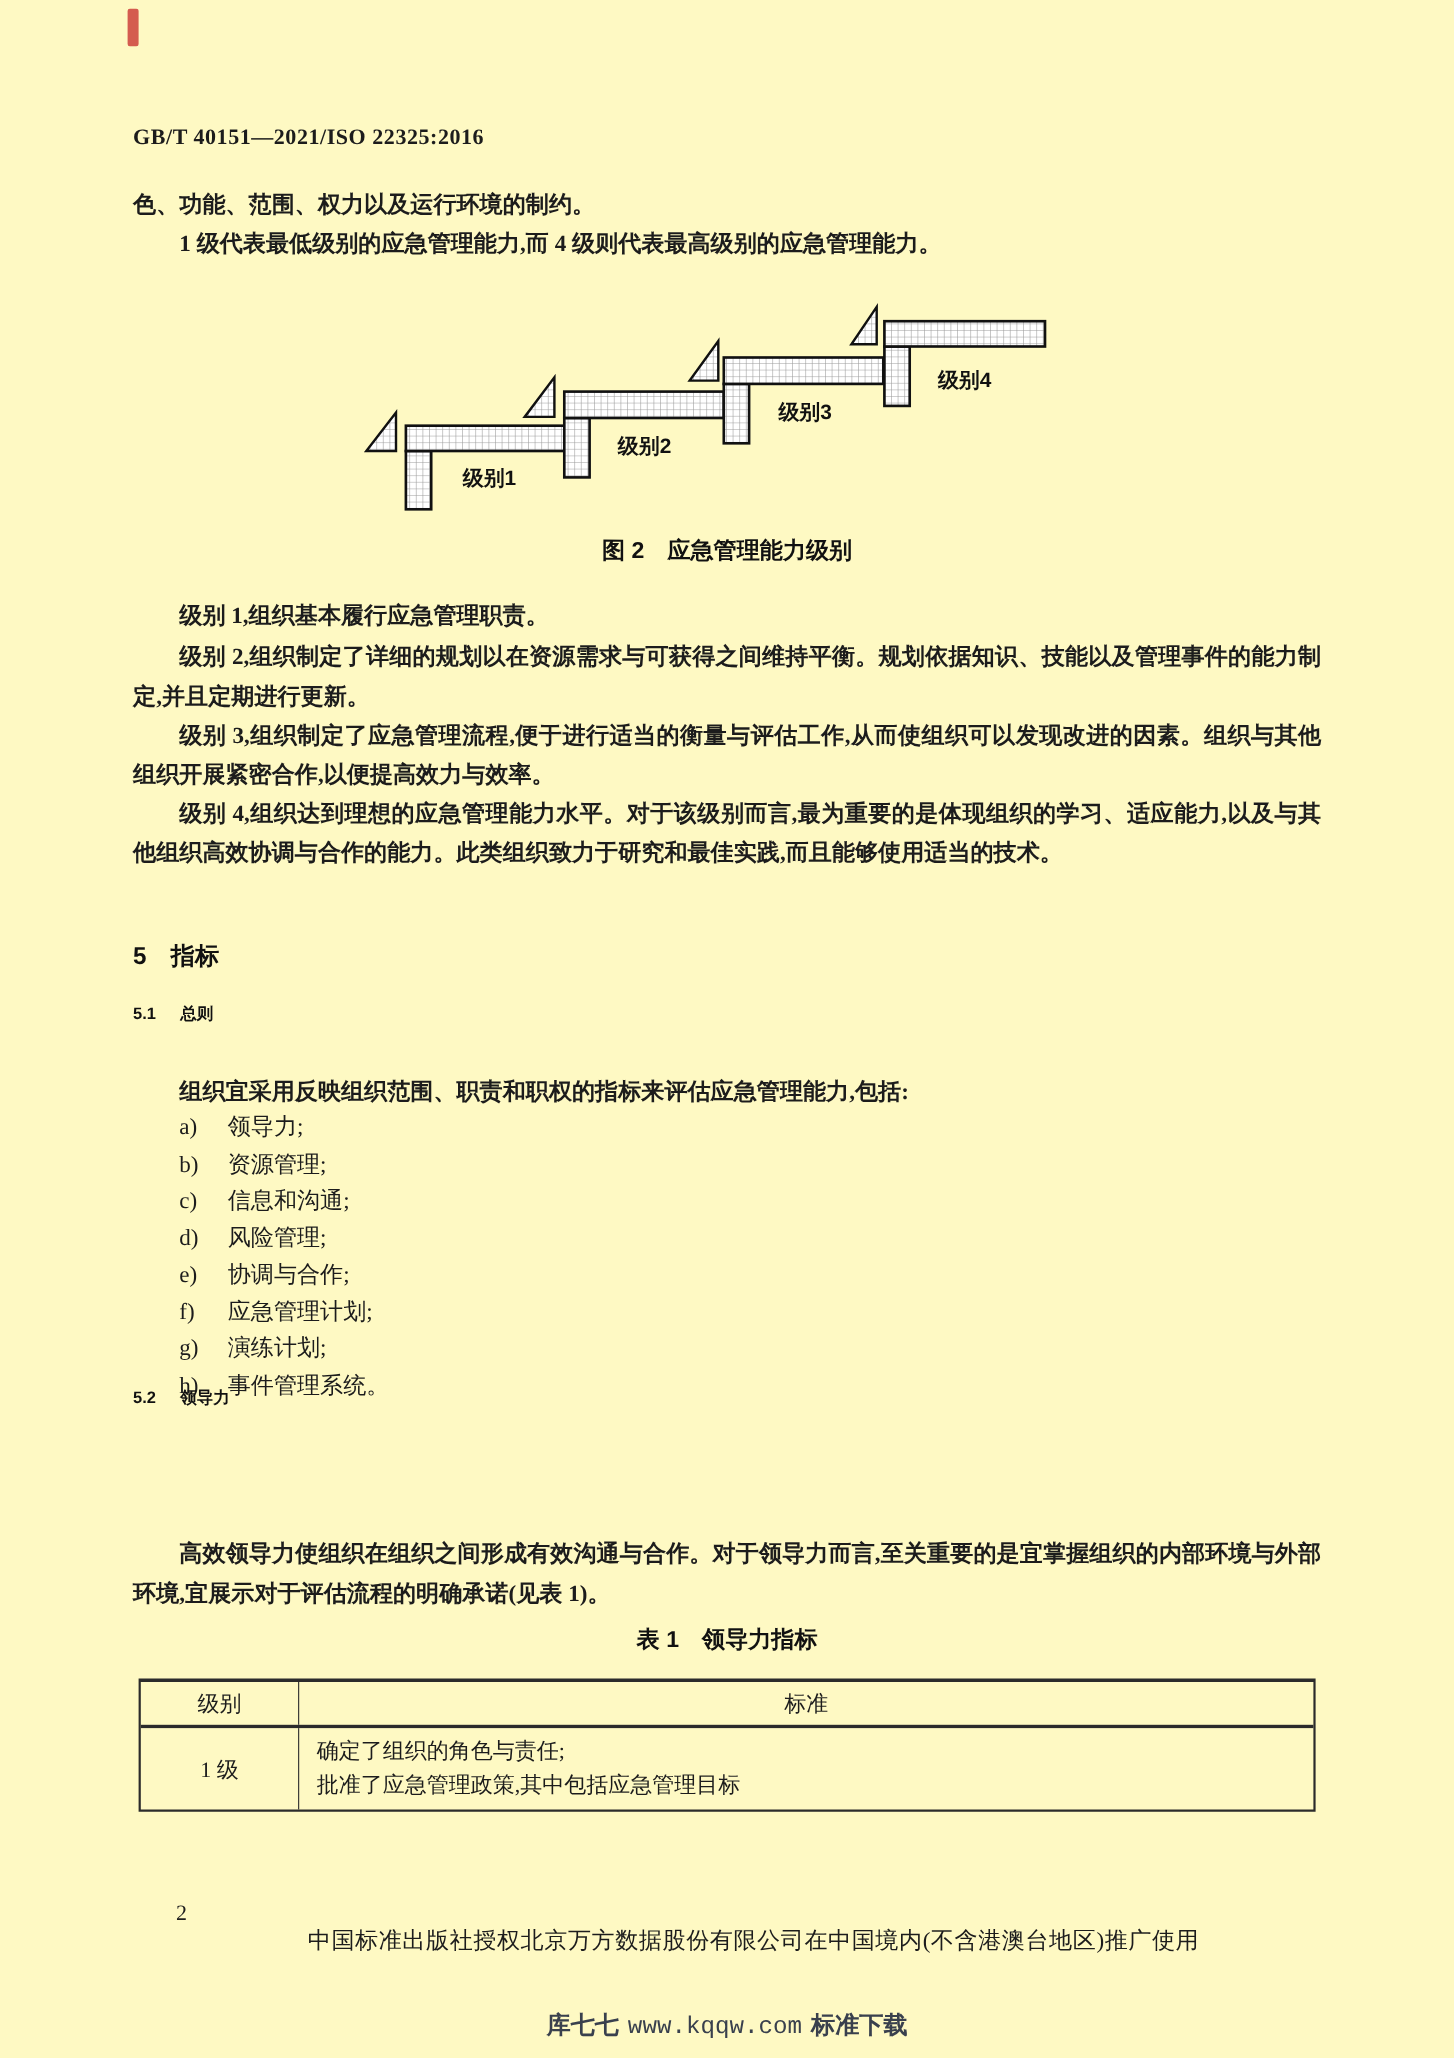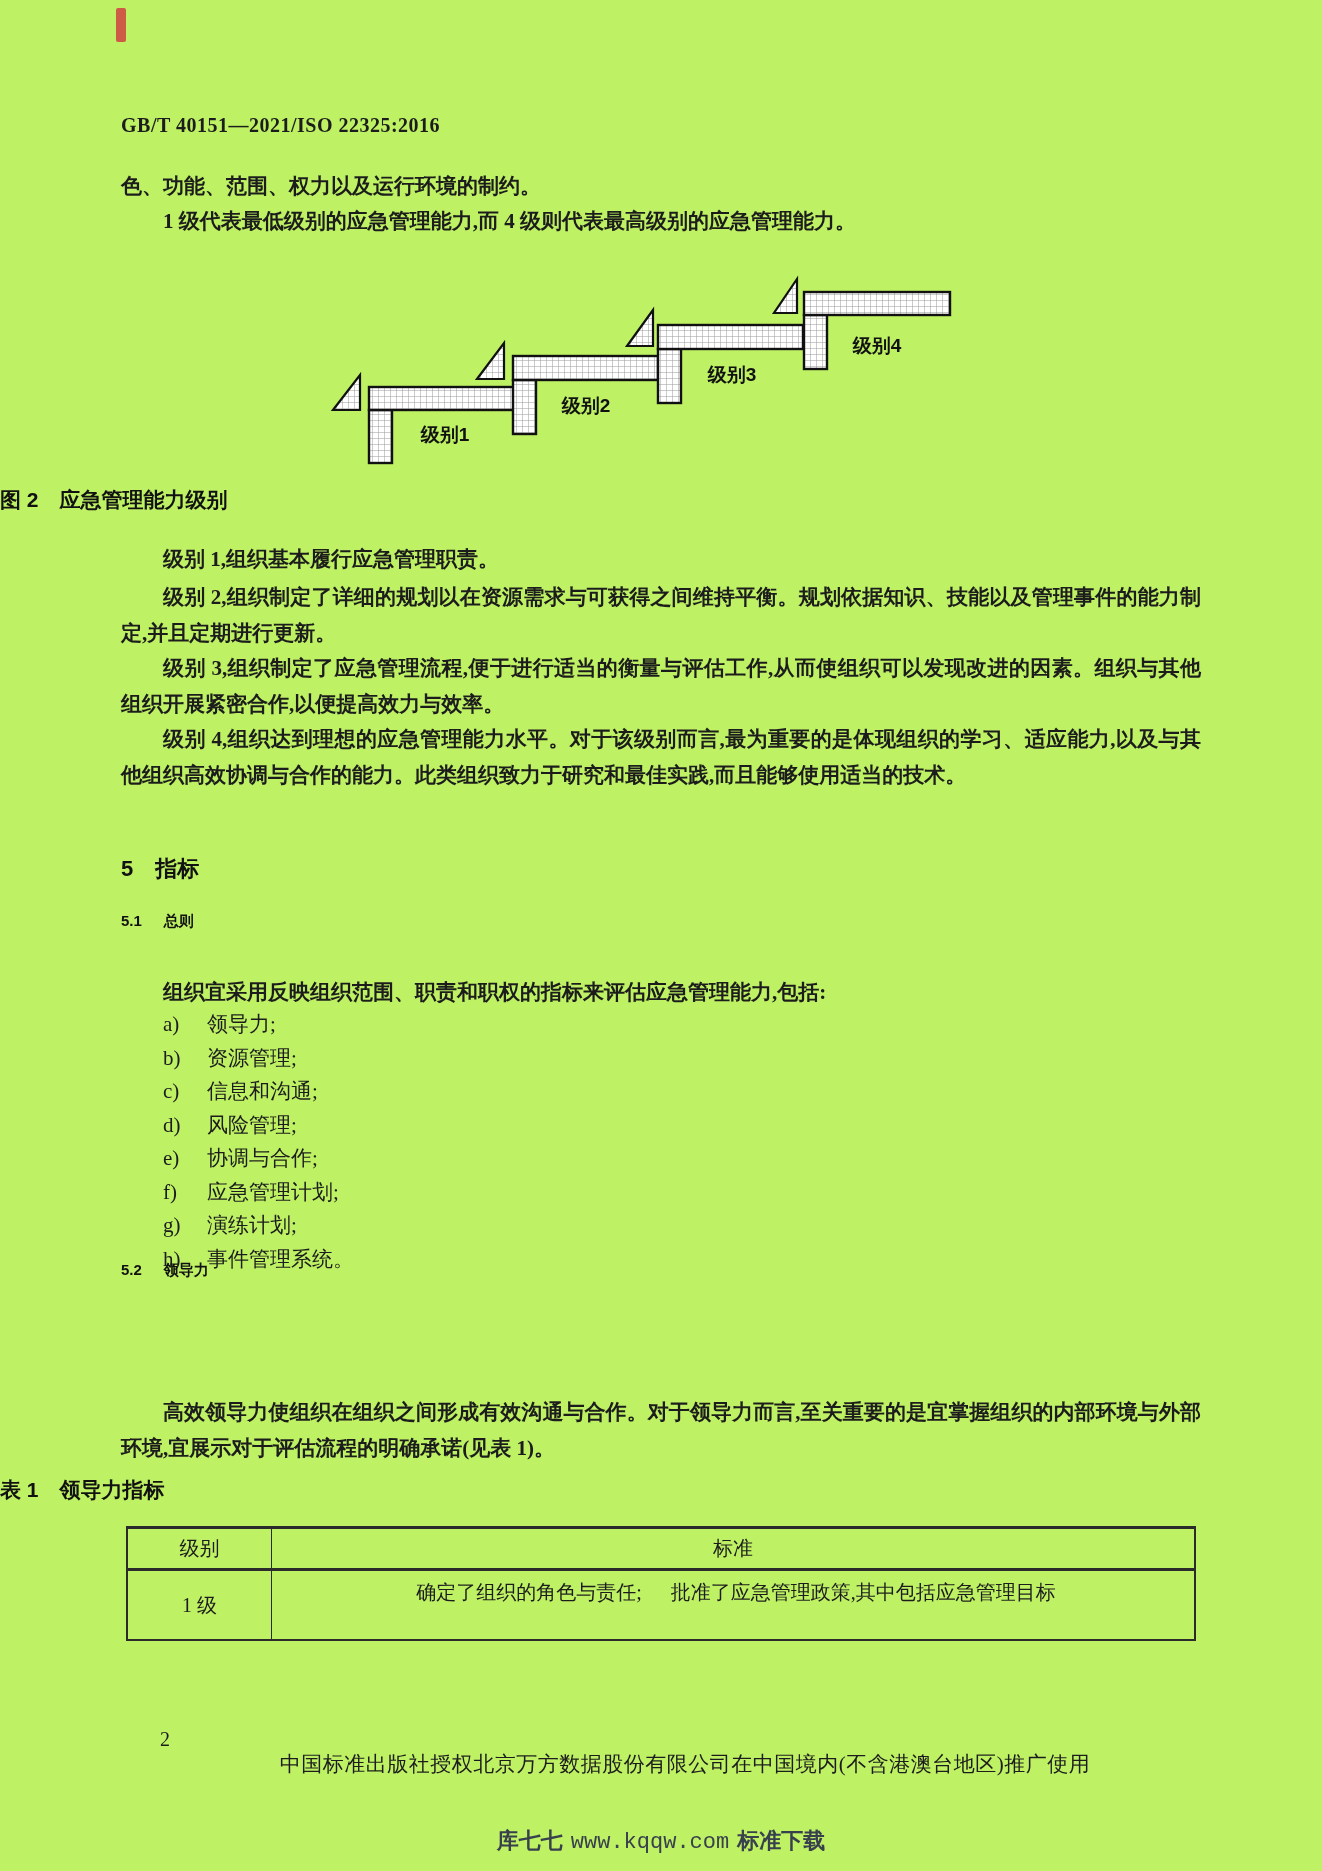--- a/index.html
+++ b/index.html
@@ -1,32 +1,32 @@
 <!DOCTYPE html>
 <html><head>
 <meta charset="utf-8">
 <style>
   html,body{margin:0;padding:0;background:#e8e8e8;}
   .page{
-    position:relative;width:1322px;height:1871px;background:#bef264;
+    position:relative;width:1322px;height:1871px;background:#fef9c3;
     font-family:"Liberation Serif","DejaVu Serif",serif;color:#1c1c1c;
     overflow:hidden;margin:0 auto;
   }
   .abs{position:absolute;}
   .std-code{
     left:121px;top:114px;font-size:20px;font-weight:700;letter-spacing:.5px;
     font-family:"Liberation Serif","DejaVu Serif",serif;
   }
   .body-text{
     left:121px;width:1080px;font-size:21px;line-height:36px;margin:0;
     text-align:justify;text-justify:inter-ideograph;font-weight:bold;
   }
   .indent{text-indent:42px;}
   .fig-caption,.tbl-caption{
-    left:0;width:1322px;font-weight:700;font-size:21px;
+    left:0;width:1322px;text-align:center;font-weight:700;font-size:21px;
     font-family:"Liberation Sans","DejaVu Sans",sans-serif;color:#111;
   }
   .h2{
     left:121px;font-family:"Liberation Sans","DejaVu Sans",sans-serif;
     font-weight:700;color:#111;
   }
   .h2 .num{margin-right:22px;}
   .list{left:163px;width:900px;font-size:21px;}
   .li{display:flex;height:33.5px;line-height:33.5px;}
   .li .marker{width:44px;}
@@ -41,22 +41,22 @@
     border:2px solid #2b2b2b;border-top-width:3px;font-size:20px;
   }
   .tbl-header{display:flex;height:42px;border-bottom:3px solid #2b2b2b;box-sizing:border-box;}
   .tbl-row{display:flex;min-height:68px;}
   .cell{box-sizing:border-box;}
   .level-col{
     width:144px;flex:none;border-right:1.5px solid #2b2b2b;
     display:flex;align-items:center;justify-content:center;
   }
   .crit-col{flex:1;display:flex;align-items:center;justify-content:center;}
-  .crit-lines{flex-direction:row;align-items:flex-start;justify-content:center;
-    padding:6px 10px 6px 16px;line-height:31px;gap:29px;}
+  .crit-lines{flex-direction:column;align-items:flex-start;justify-content:center;
+    padding:6px 10px 6px 16px;line-height:31px;}
   .page-num{left:160px;top:1728px;font-size:20px;}
   .publisher{left:0;width:1322px;top:1750px;text-align:center;font-size:21px;letter-spacing:.5px;margin-left:24px;}
   .watermark{
     left:0;width:1322px;top:1826px;text-align:center;font-size:22px;color:#39404d;
   }
   .watermark .wm-cjk{font-weight:700;font-family:"Liberation Sans","DejaVu Sans",sans-serif;}
   .watermark .wm-url{font-family:"Liberation Mono","DejaVu Sans Mono",monospace;padding:0 8px;}
 </style>
 </head>
 <body>

